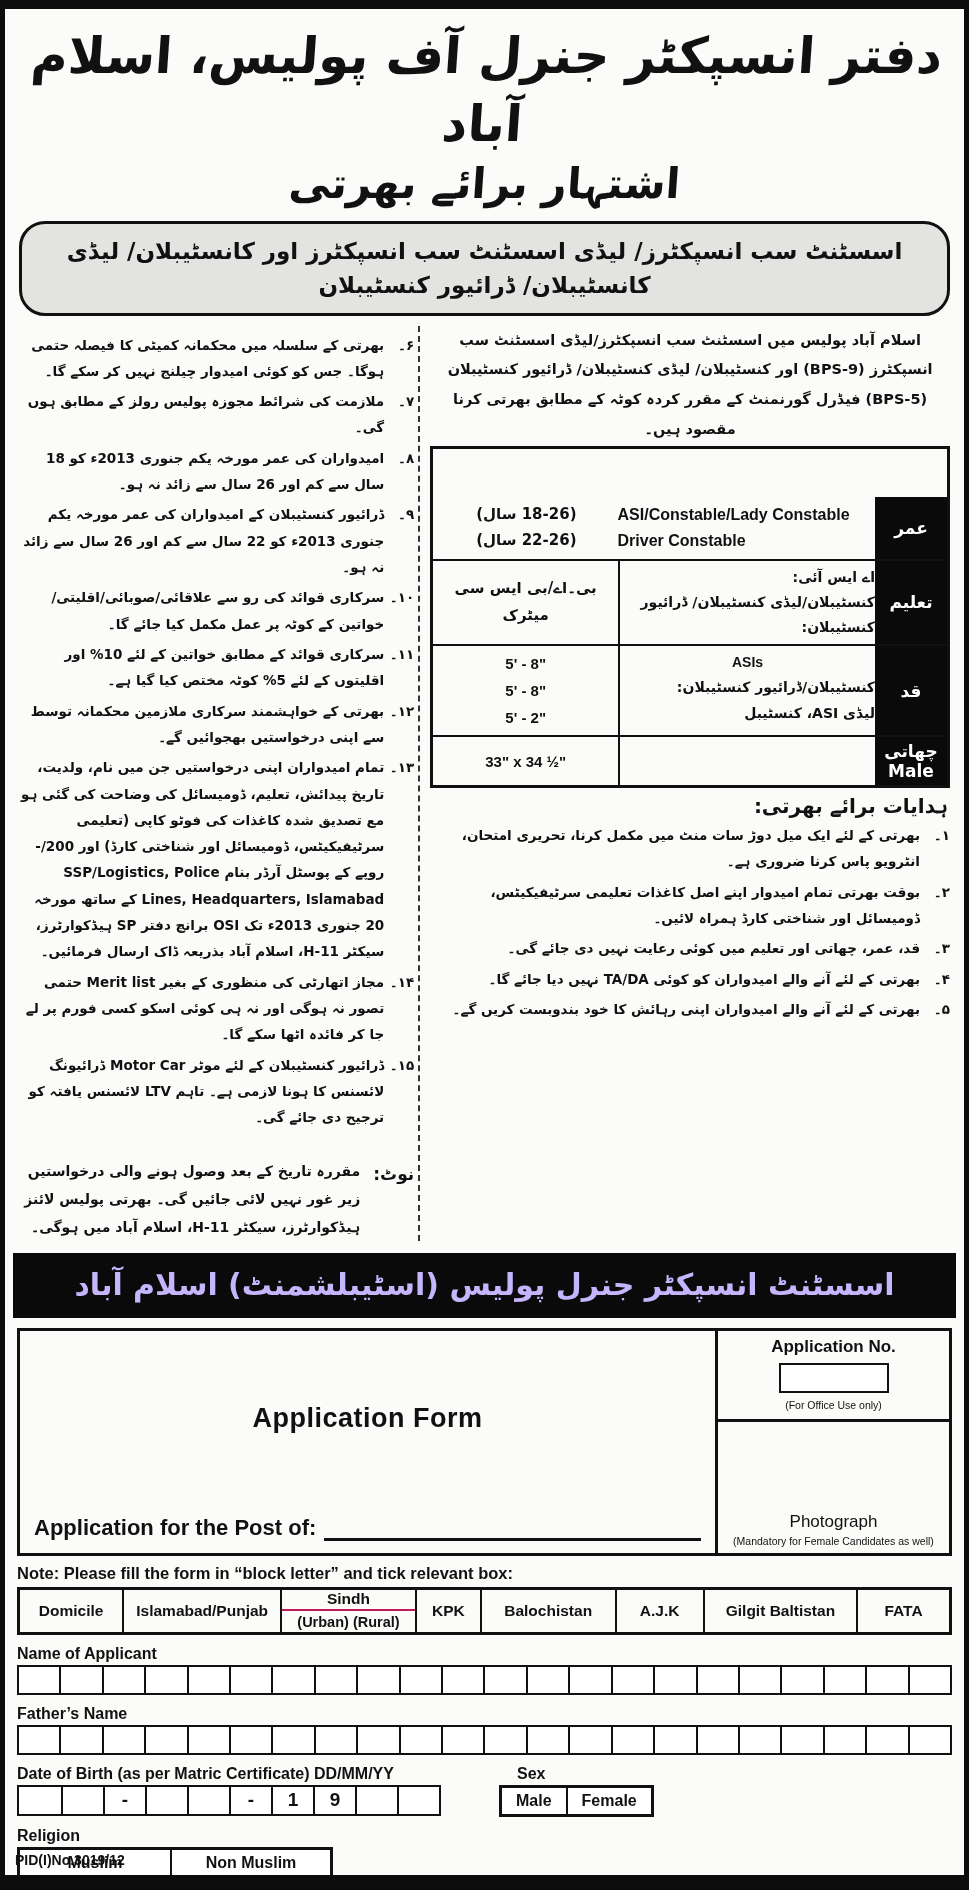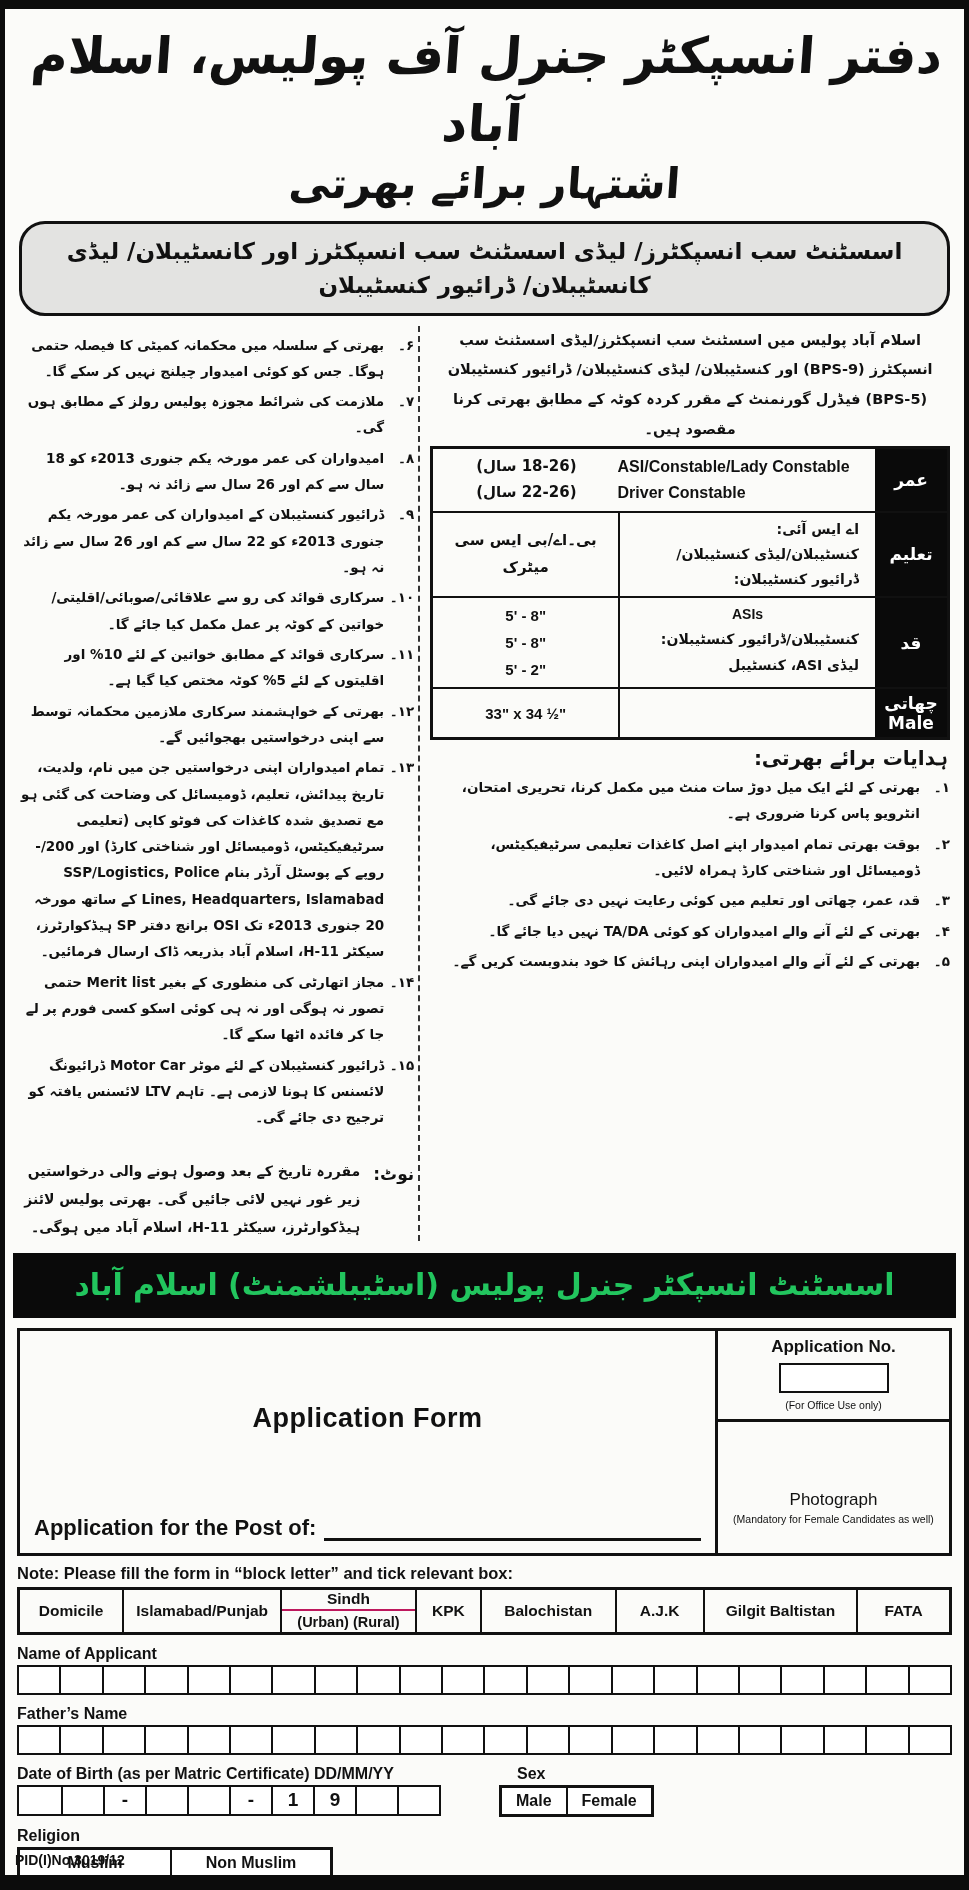--- a/index.html
+++ b/index.html
@@ -31,55 +31,55 @@
   .item { display:flex; font-size:13.5px; line-height:1.95; margin-bottom:4px; text-align:right; }
   .item .num { min-width:30px; flex:0 0 auto; }
   .item .txt { flex:1; }
 
   .intro { font-size:14.5px; line-height:2.05; text-align:center; }
   .sec-head { font-size:20px; margin:6px 2px 4px 0; text-align:right; }
 
   
   .ctable { border:3px solid #111; margin-top:2px; }
   .crow { display:flex; border-top:2px solid #111; }
-  .crow:first-child { border-top:none; }
+  .crow:first-child { border-top:none;margin-top:48px; }
   .c-black {
     flex:0 0 72px; background:#0a0a0a; color:#fff; display:flex; align-items:center; justify-content:center;
     font-size:17px; order:3; text-align:center; padding:4px 2px;
   }
-  .c-lab { flex:1 1 55%; order:2; border-left:2px solid #111; padding:4px 16px; font-size:14px; line-height:1.8; text-align:right; }
+  .c-lab { flex:1 1 55%; order:2; border-left:2px solid #111; padding:4px 0; font-size:14px; line-height:1.8; text-align:right; }
   .c-val { flex:0 0 36%; order:1; padding:4px 8px; display:flex; flex-direction:column; justify-content:center; text-align:center; font-size:15px; line-height:1.8; }
   .c-span { flex:1; order:1; display:flex; padding:5px 8px; }
   .c-span .vals { flex:0 0 40%; text-align:center; font-size:15px; line-height:1.7; }
   .c-span .ens { flex:1; text-align:left; padding-left:6px; }
   .en { font-family:"Liberation Sans", sans-serif; font-weight:bold; direction:ltr; unicode-bidi:isolate; }
   .ens .en { display:block; font-size:16px; line-height:1.6; }
 
   .note-wrap { margin-top:26px; display:flex; font-size:14px; line-height:2.0; text-align:right; }
   .note-wrap .nlabel { flex:0 0 auto; margin-left:13px; font-size:17px; }
 
   
   .div-banner {
-    margin:12px 8px 0 8px; background:#0a0a0a; color:#22c55e; text-align:center;
+    margin:12px 8px 0 8px; background:#0a0a0a; color:#c4b5fd; text-align:center;
     padding:14px 0 16px 0; font-size:30px;
   }
 
   
   .form-outer { margin:10px 12px 0 12px; }
   .form-top { border:3px solid #111; display:flex; height:228px; }
   .ft-left { flex:1; position:relative; }
   .ft-title { position:absolute; top:72px; width:100%; text-align:center; font-size:27px; font-weight:bold; letter-spacing:0.5px; }
   .ft-post { position:absolute; bottom:12px; left:14px; right:14px; display:flex; align-items:flex-end; font-size:22px; font-weight:bold; }
   .ft-post .line { flex:1; border-bottom:3px solid #111; margin-left:8px; height:24px; }
   .ft-right { flex:0 0 234px; border-left:3px solid #111; display:flex; flex-direction:column; }
   .appno { border-bottom:3px solid #111; padding:6px 8px 8px 8px; text-align:center; }
   .appno .lbl { font-size:17px; font-weight:bold; }
   .appno .box { width:110px; height:30px; border:2px solid #111; margin:6px auto 6px auto; background:#fff; }
   .appno .small { font-size:10.5px; }
-  .photo { flex:1; text-align:center; padding-top:68px; }
+  .photo { flex:1; text-align:center; padding-top:90px; }
   .photo .lbl { font-size:17px; }
   .photo .small { font-size:10.5px; line-height:1.4; margin-top:2px; }
 
   .block-note { margin:8px 12px 4px 12px; font-size:16.5px; font-weight:bold; }
 
   .dom-table { display:flex; margin:2px 12px 0 12px; border:3px solid #111; height:48px; }
   .dom-cell { border-left:2px solid #111; display:flex; align-items:center; justify-content:center; font-size:15.5px; font-weight:bold; text-align:center; }
   .dom-cell:first-child { border-left:none; }
   .sindh { flex-direction:column; padding:0; }
   .sindh .top { width:100%; border-bottom:2px solid #be185d; line-height:20px; }

